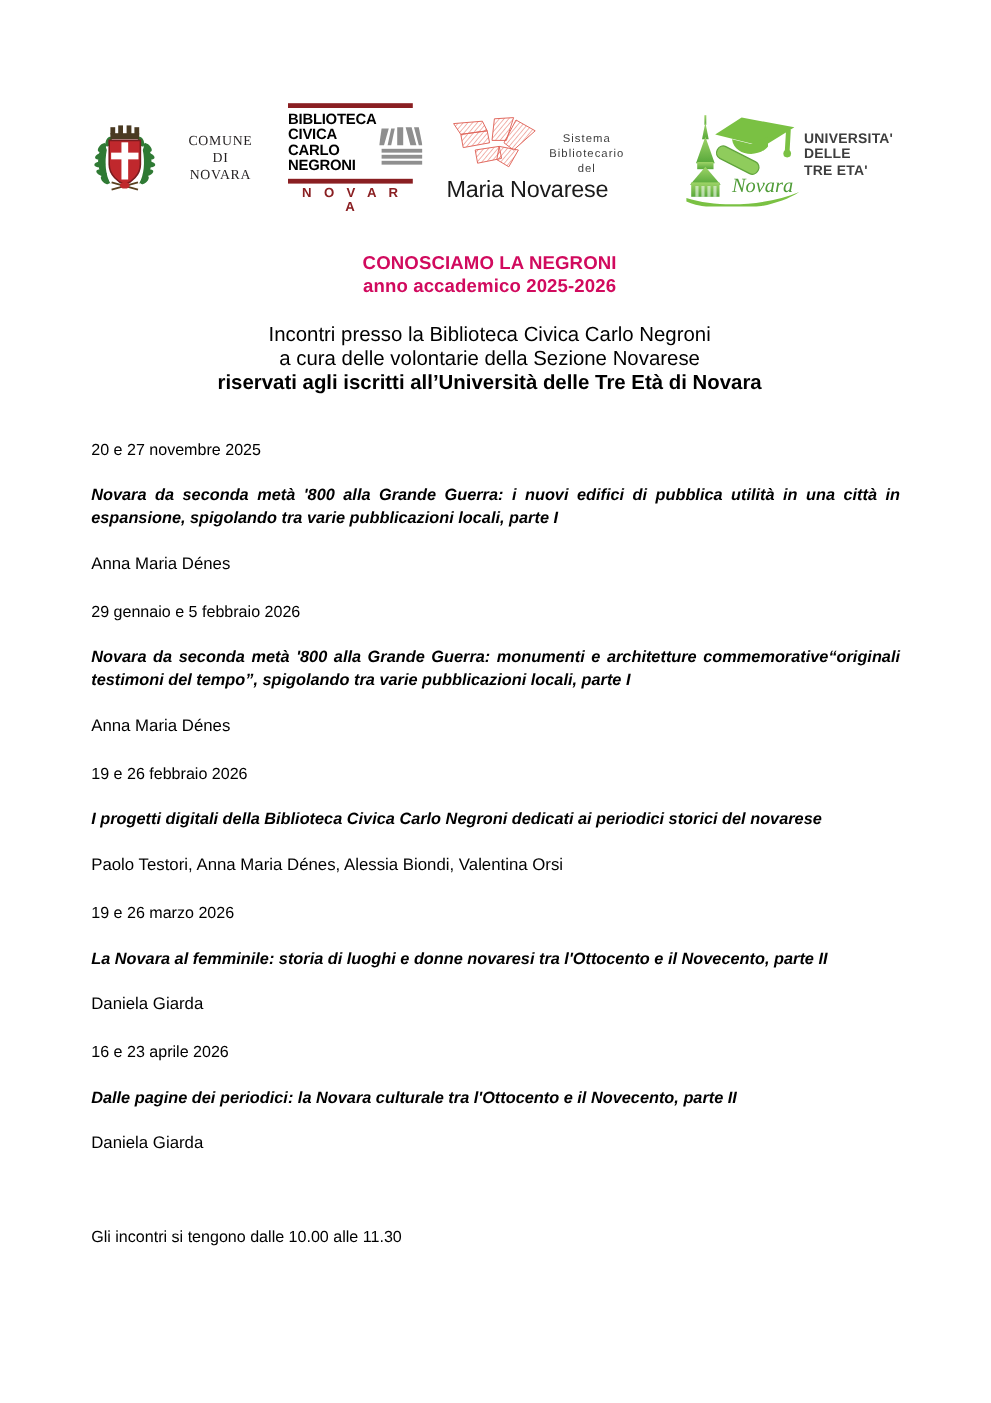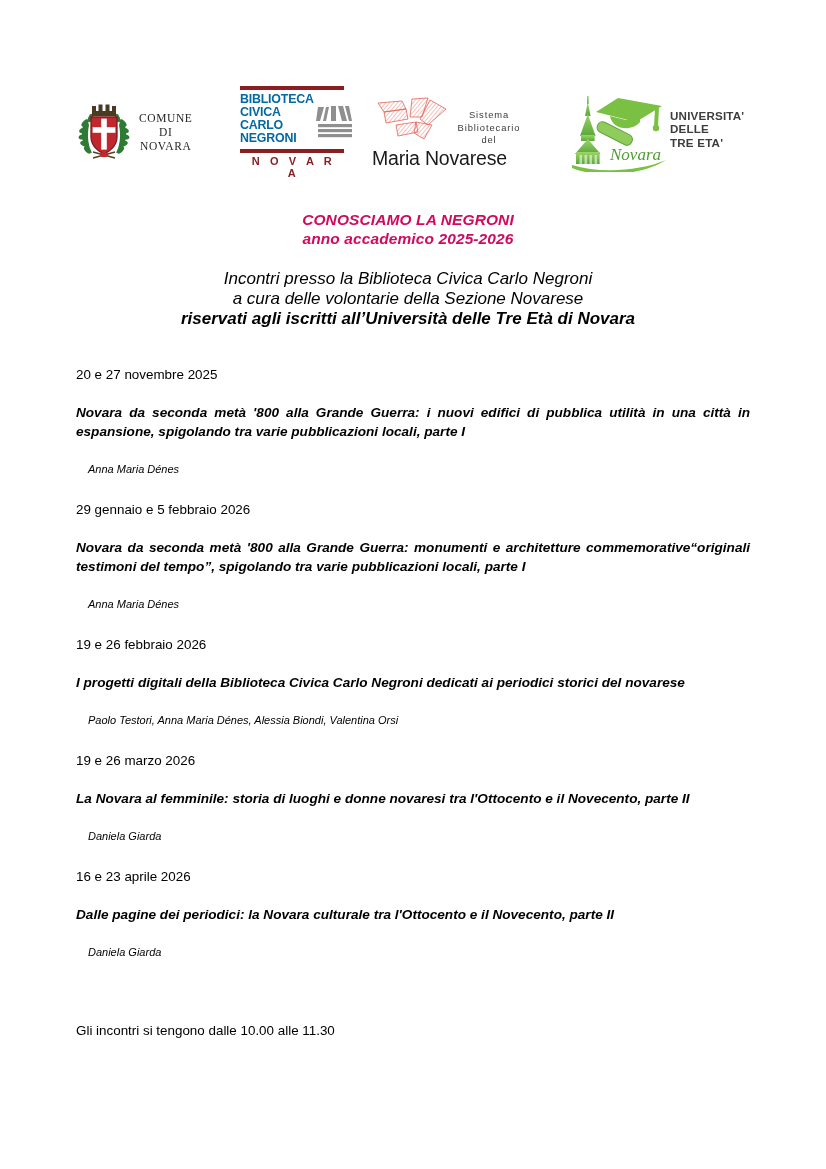--- a/index.html
+++ b/index.html
@@ -31,21 +31,21 @@
   .logo {
     position: absolute;
     top: 0;
     height: 96px;
     display: flex;
     align-items: center;
   }
 
   
   .logo-comune { left: 0px; width: 140px; }
-  .comune-inner { display: flex; align-items: center; gap: 7px; }
+  .comune-inner { display: flex; align-items: center; gap: 25px; }
   .crest { position: relative; width: 56px; height: 62px; }
   .crest svg { display: block; }
   .comune-text {
     font-family: "Liberation Serif", serif;
     font-size: 11.5px;
     line-height: 14px;
     letter-spacing: 0.6px;
     color: #231f20;
     text-align: center;
     white-space: nowrap;
@@ -69,21 +69,21 @@
     display: flex;
     align-items: stretch;
     justify-content: space-between;
   }
   .biblio-words {
     font-family: "Liberation Sans", sans-serif;
     font-weight: bold;
     font-size: 12.4px;
     line-height: 13.2px;
     letter-spacing: -0.2px;
-    color: #0369a1;
+    color: #000000;
   }
   .biblio-marks {
     width: 36px;
     position: relative;
     margin-left: 2px;
   }
   .biblio-marks svg { display: block; }
   .biblio-novara {
     font-family: "Liberation Sans", sans-serif;
     font-weight: bold;
@@ -135,21 +135,20 @@
     margin-top: -6px;
   }
 
   
   .title-block {
     position: absolute;
     left: 0;
     top: 210px;
     width: 816px;
     text-align: center;
-    font-style: italic;
   }
   .title-main {
     font-weight: bold;
     font-size: 15.5px;
     line-height: 19px;
     letter-spacing: 0.1px;
   }
   .subhead {
     margin-top: 21px;
     font-size: 17px;
@@ -174,24 +173,23 @@
   .talk {
     font-weight: bold;
     font-style: italic;
     font-size: 13.6px;
     line-height: 19px;
     text-align: justify;
     margin: 0 0 20px 0;
   }
   .talk.flow { text-align: left; }
   .speakers {
-    font-style: italic;
-    font-size: 11px;
+    font-size: 14px;
     line-height: 17px;
-    margin: 0 0 23px 12px;
+    margin: 0 0 23px 0;
   }
   .footnote {
     position: absolute;
     left: 76px;
     top: 1022px;
     font-size: 13.4px;
     line-height: 17px;
   }
 </style>
 </head>

